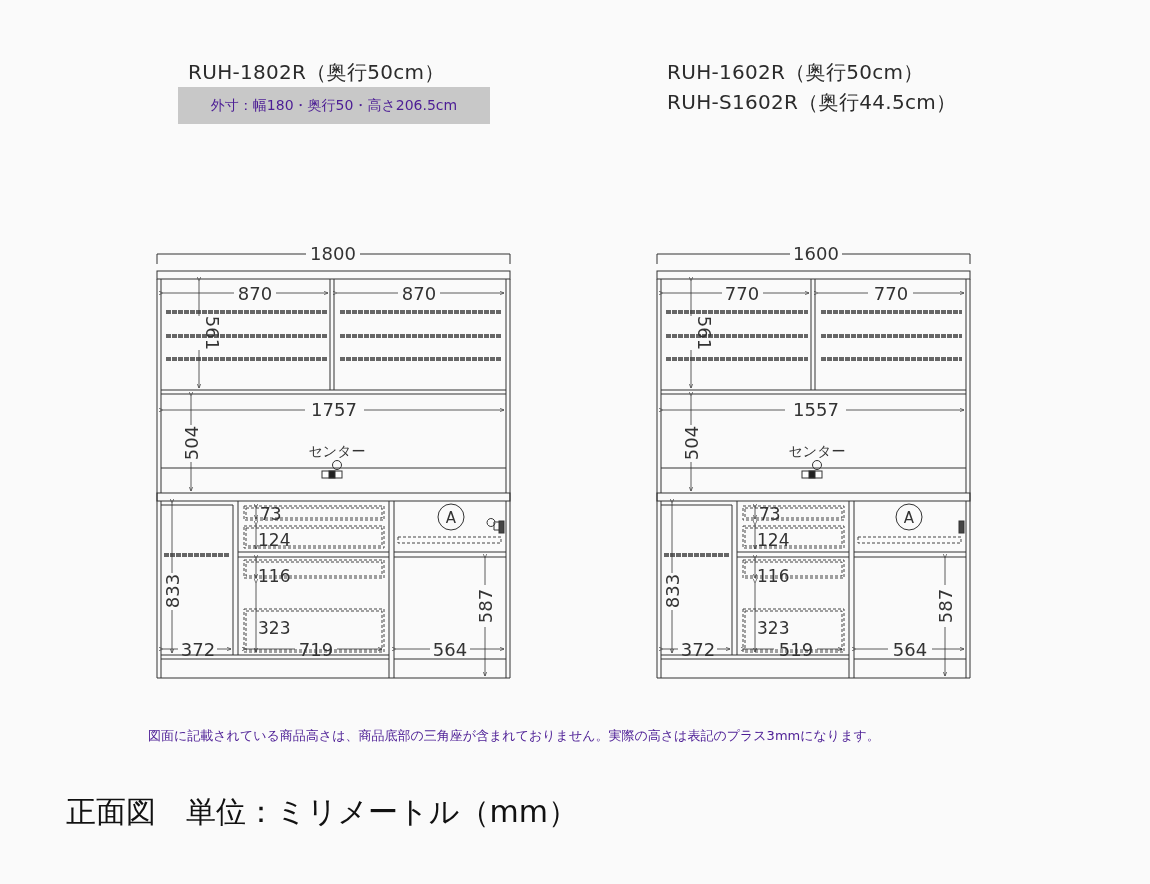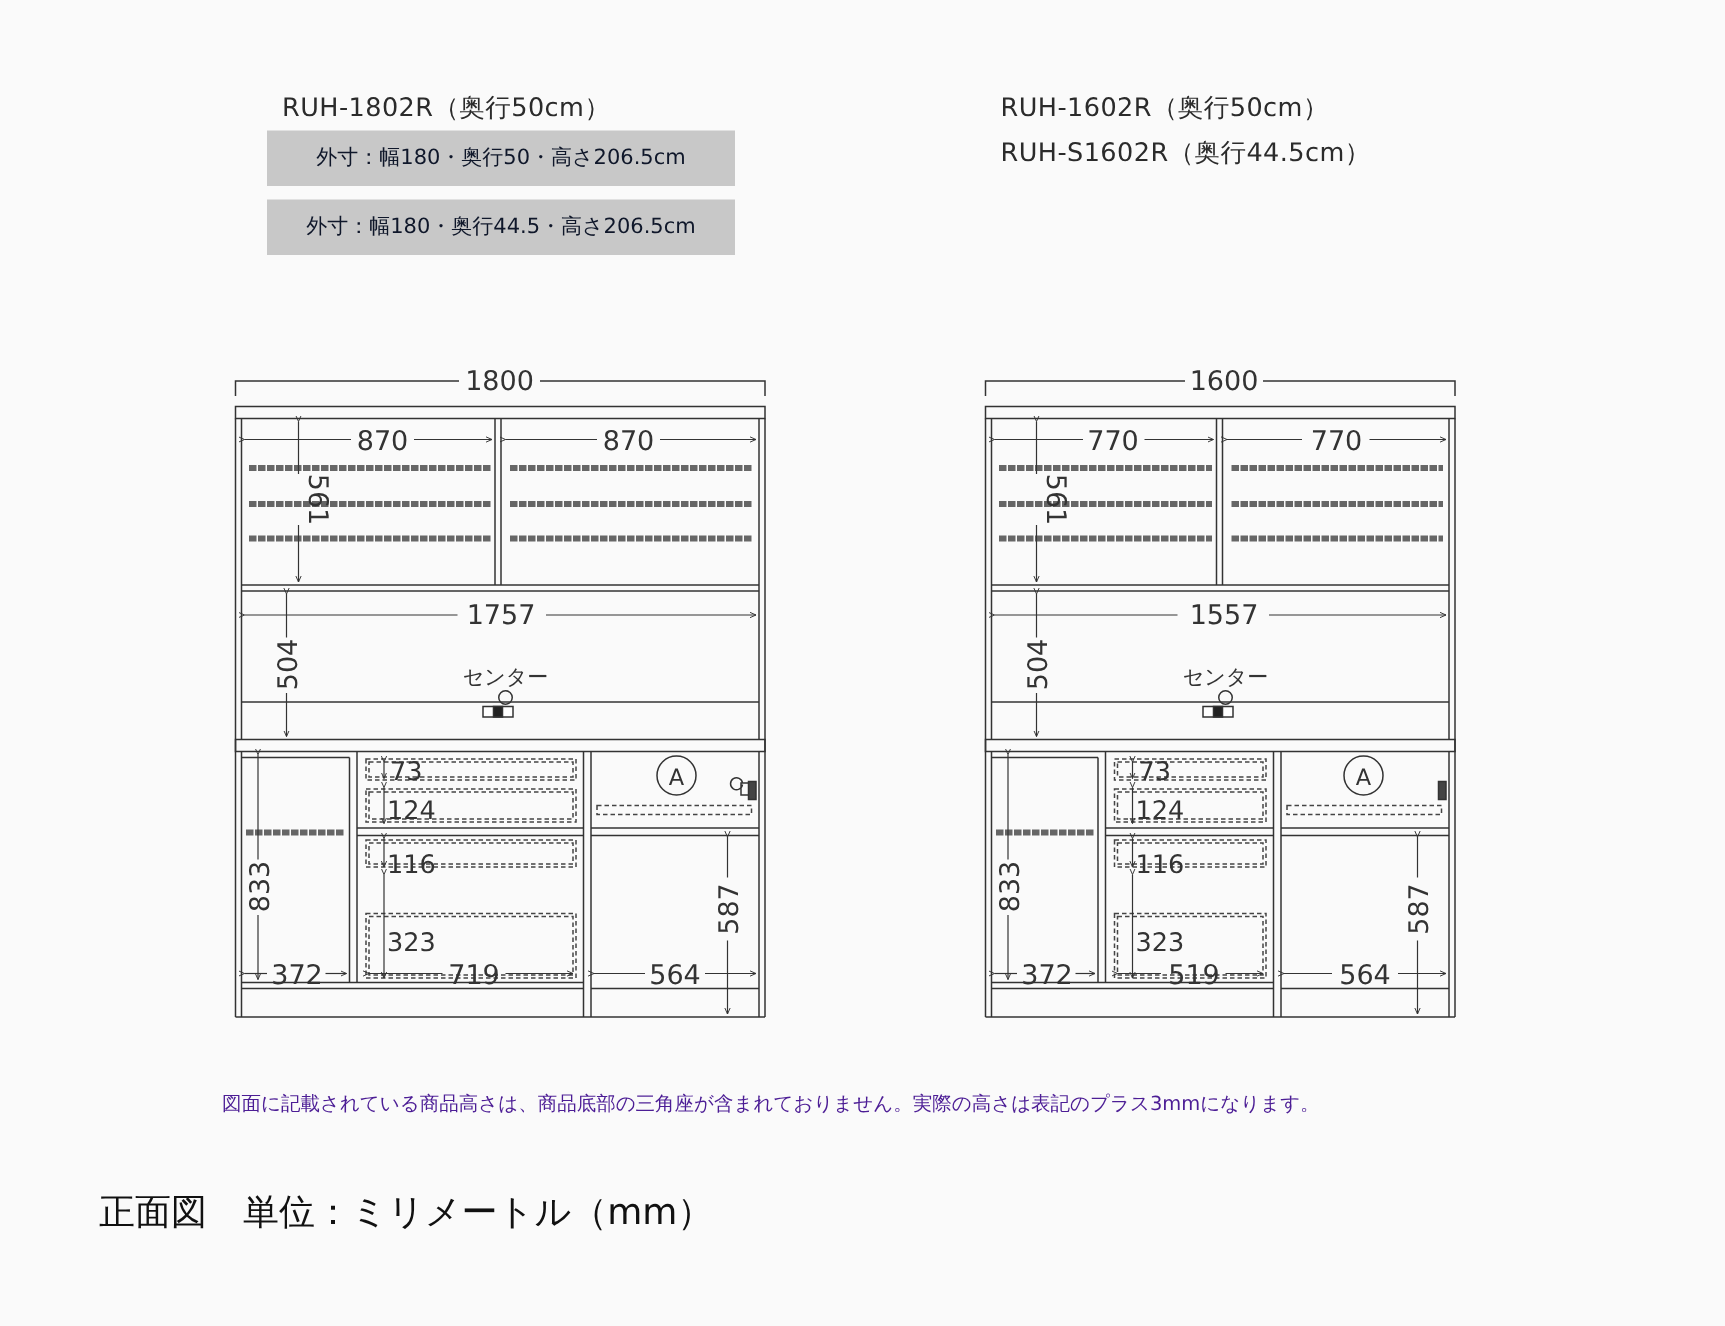--- a/index.html
+++ b/index.html
@@ -1,38 +1,37 @@
 <!DOCTYPE html>
 <html><head>
 <meta charset="utf-8">
 <style>
   html, body { margin: 0; padding: 0; }
   body {
     width: 1150px; height: 884px; background: #fafafa; position: relative; overflow: hidden;
     font-family: "DejaVu Sans", "Liberation Sans", sans-serif; color: #333;
   }
   .model { position: absolute; width: 312px; }
-  .model-title { font-size: 17px; color: #2b2b2b; height: 30px; line-height: 30px; padding-left: 10px; letter-spacing: 0.3px; white-space: nowrap; }
-  .spec-box { background: #c8c8c8; height: 37px; line-height: 37px; font-size: 14px; color: #0f172a; padding-left: 0; text-align: center; white-space: nowrap; }
+  .model-title { font-size: 20px; color: #2b2b2b; height: 30px; line-height: 30px; padding-left: 10px; letter-spacing: 0.3px; white-space: nowrap; }
+  .spec-box { background: #c8c8c8; height: 37px; line-height: 37px; font-size: 14px; color: #4c1d95; padding-left: 0; text-align: center; white-space: nowrap; }
   .m1 { left: 178px; top: 57px; }
   .m2 { left: 657px; top: 57px; }
   .gap { height: 9px; }
   svg.drawing { position: absolute; }
   .note { position: absolute; left: 148px; top: 716px; font-size: 13px; color: #4c1d95; white-space: nowrap; margin-top: 11px; }
-  .footer { position: absolute; left: 66px; top: 792px; font-size: 24px; color: #111; white-space: nowrap; }
+  .footer { position: absolute; left: 66px; top: 792px; font-size: 30px; color: #111; white-space: nowrap; }
   svg text { font-family: "DejaVu Sans", "Liberation Sans", sans-serif; fill: #333; }
 </style>
 </head>
 <body>
 
 <div class="model m1">
   <div class="model-title">RUH-1802R（奥行50cm）</div>
   <div class="spec-box">外寸：幅180・奥行50・高さ206.5cm</div>
   <div class="gap"></div>
-  <div class="spec-box">外寸：幅180・奥行44.5・高さ206.5cm</div>
 </div>
 
 <div class="model m2">
   <div class="model-title">RUH-1602R（奥行50cm）</div>
   <div class="gap"></div>
   <div class="model-title" style="margin-top:-9px">RUH-S1602R（奥行44.5cm）</div>
 </div>
 
 <svg class="drawing" style="left:150px;top:240px" width="370" height="445" viewBox="0 0 370 445">
   <defs>

